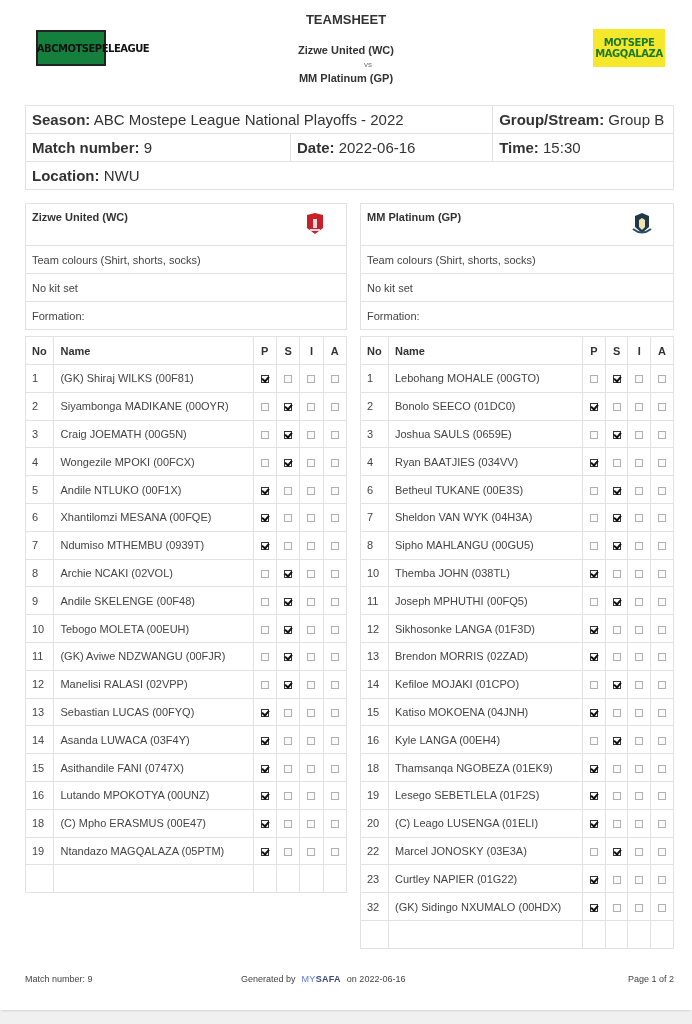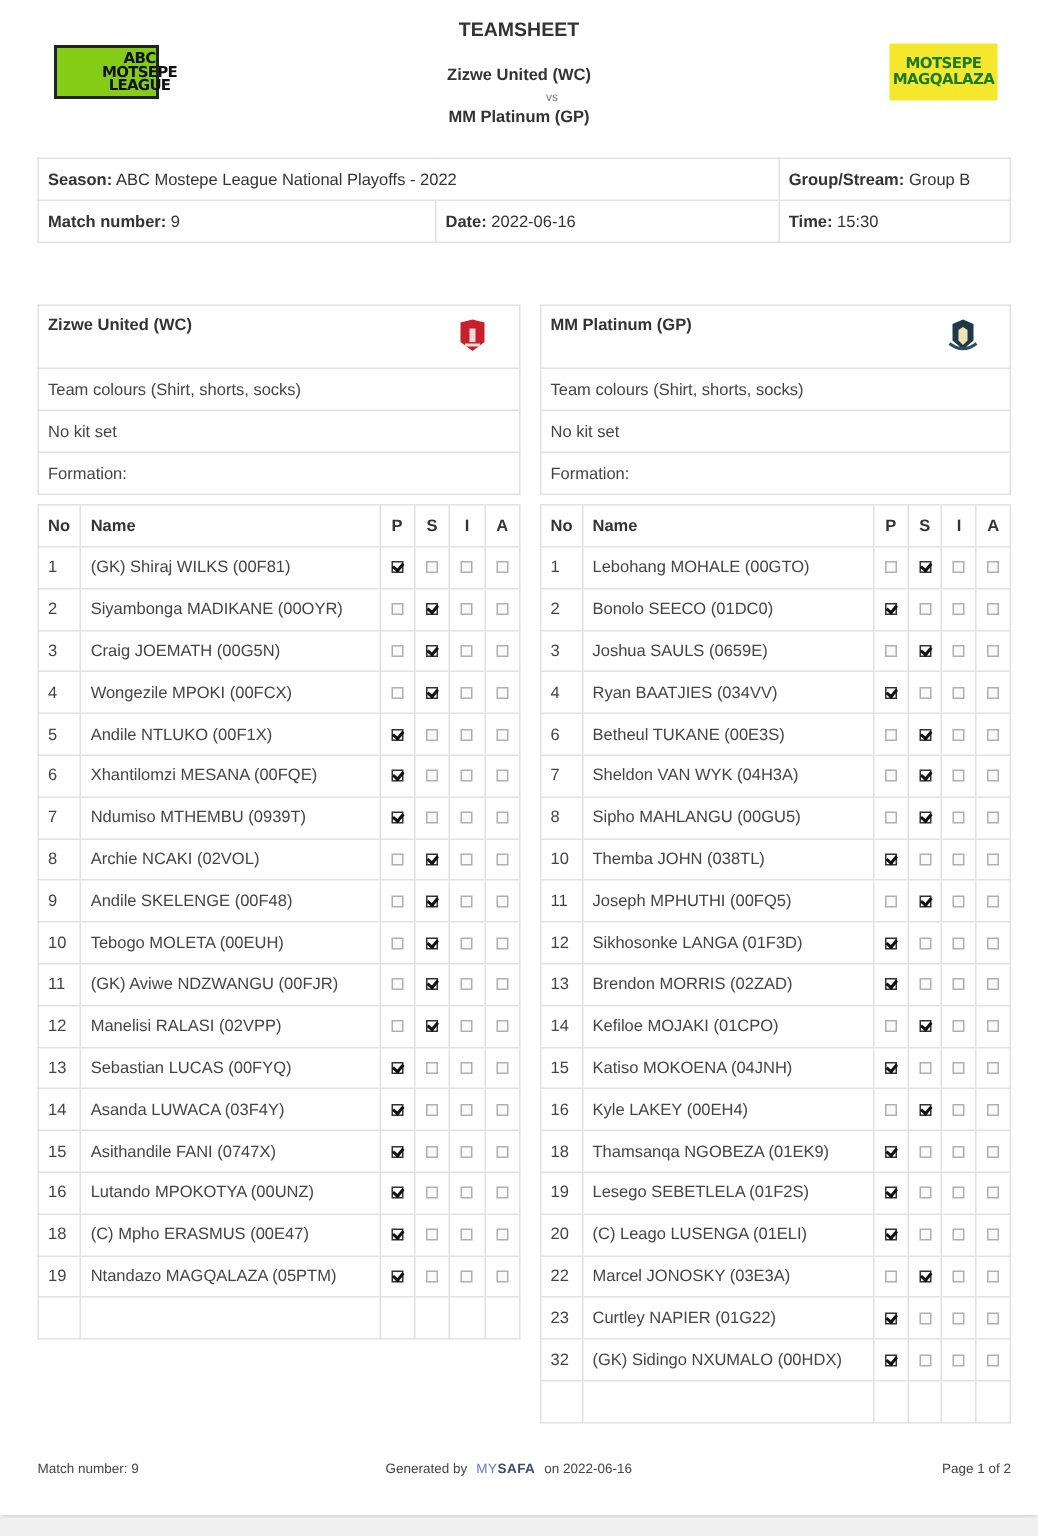--- a/index.html
+++ b/index.html
@@ -6,29 +6,29 @@
   html, body { width: 692px; height: 1024px; background: #ffffff; overflow: hidden; }
   body { font-family: "Liberation Sans", sans-serif; color: #333; font-size: 11px; position: relative; }
   .page { position: absolute; left: 0; top: 0; width: 692px; height: 1010px; background: #fff; box-shadow: 0 2px 4px rgba(0,0,0,0.18); }
   .below { position: absolute; left: 0; top: 1012px; width: 692px; height: 12px; background: #f0f0f0; }
 
   .title { position: absolute; top: 12px; left: 0; width: 692px; text-align: center; font-size: 13px; font-weight: bold; color: #333; }
   .home { position: absolute; top: 44px; left: 0; width: 692px; text-align: center; font-size: 11px; font-weight: bold; }
   .vs { position: absolute; top: 60px; left: 0; width: 692px; text-align: center; font-size: 8px; color: #777; margin-left: 22px; }
   .away { position: absolute; top: 72px; left: 0; width: 692px; text-align: center; font-size: 11px; font-weight: bold; }
 
-  .logo-abc { position: absolute; left: 36px; top: 30px; width: 70px; height: 36px; border: 2px solid #222; background: #84cc16;
-    display: flex; flex-direction: column; justify-content: center; align-items: center; line-height: 9px; font-weight: 900; font-size: 10px; color: #111; font-family: "DejaVu Sans", sans-serif; letter-spacing: -0.5px; padding-left: 44px; }
+  .logo-abc { position: absolute; left: 36px; top: 30px; width: 70px; height: 36px; border: 2px solid #222; background: #15803d;
+    display: flex; justify-content: center; align-items: center; line-height: 9px; font-weight: 900; font-size: 10px; color: #111; font-family: "DejaVu Sans", sans-serif; letter-spacing: -0.5px; padding-left: 44px; }
   .logo-mf { position: absolute; left: 593px; top: 29px; width: 72px; height: 38px; background: #f5e82c; display: flex; flex-direction: column;
     justify-content: center; align-items: center; line-height: 11px; font-weight: bold; font-size: 10px; color: #1a7a2a; font-family: "DejaVu Sans", sans-serif; letter-spacing: -0.4px; }
 
   table { border-collapse: collapse; position: absolute; }
   td, th { border: 1px solid #e2e2e2; text-align: left; font-weight: normal; vertical-align: middle; }
   .info { left: 25px; top: 105px; width: 649px; }
-  .info td { height: 28px; padding: 0 6px; font-size: 11px; }
+  .info td { height: 28px; padding: 0 6px; font-size: 15px; }
   .info b { font-weight: bold; color: #333; }
 
   .team { top: 203px; width: 322px; }
   .team td { height: 28px; padding: 0 6px; font-size: 11px; color: #444; }
   .team td.head { height: 42px; vertical-align: top; padding-top: 7px; font-weight: bold; position: relative; color: #333; }
   .crest { position: absolute; right: 20px; top: 8px; width: 22px; height: 24px; }
 
   .players { top: 336px; width: 322px; }
   .players th { height: 28px; font-weight: bold; font-size: 11px; padding: 0 6px; color: #333; }
   .players td { height: 27.8px; font-size: 11px; padding: 0 6px; color: #444; }
@@ -66,20 +66,23 @@
     <tbody>
         <tr>
       <td colspan="2" style="width:395px"><b>Season:</b> <span>ABC Mostepe League National Playoffs - 2022</span></td>
       <td colspan="2"><b>Group/Stream:</b> <span>Group B</span></td>
     </tr>
     <tr>
       <td style="width:265px"><b>Match number:</b> <span>9</span></td>
       <td colspan="2" style="width:199px"><b>Date:</b> <span>2022-06-16</span></td>
       <td><b>Time:</b> <span>15:30</span></td>
     </tr>
+    <tr>
+      <td colspan="4"><b>Location:</b> <span>NWU</span></td>
+    </tr>
   </tbody>
     </table>
 
   <table class="team" style="left:25px">
     <tbody>
         <tr>
           <td class="head"><span>Zizwe United (WC)</span>
       <svg class="crest" viewBox="0 0 22 24">
         <path d="M3 3 L11 1 L19 3 L19 16 L11 22 L3 16 Z" fill="#c8202a"></path>
         <rect x="9" y="7" width="4" height="9" fill="#f3d9d9"></rect>
@@ -398,21 +401,21 @@
         <tr>
           <td class="c-no">15</td>
           <td class="c-name">Katiso MOKOENA (04JNH)</td>
           <td class="c-ck"><span class="cb on"></span></td>
           <td class="c-ck"><span class="cb"></span></td>
           <td class="c-ck"><span class="cb"></span></td>
           <td class="c-ck"><span class="cb"></span></td>
         </tr>
         <tr>
           <td class="c-no">16</td>
-          <td class="c-name">Kyle LAKEY (00EH4)</td>
+          <td class="c-name">Kyle LANGA (00EH4)</td>
           <td class="c-ck"><span class="cb"></span></td>
           <td class="c-ck"><span class="cb on"></span></td>
           <td class="c-ck"><span class="cb"></span></td>
           <td class="c-ck"><span class="cb"></span></td>
         </tr>
         <tr>
           <td class="c-no">18</td>
           <td class="c-name">Thamsanqa NGOBEZA (01EK9)</td>
           <td class="c-ck"><span class="cb on"></span></td>
           <td class="c-ck"><span class="cb"></span></td>
@@ -464,18 +467,18 @@
           <td class="c-name"></td>
           <td class="c-ck"></td>
           <td class="c-ck"></td>
           <td class="c-ck"></td>
           <td class="c-ck"></td>
         </tr>
       </tbody>
   </table>
 
   <div class="footer" style="left:25px">Match number: 9</div>
-  <div class="footer" style="left:257px">
+  <div class="footer" style="left:241px">
     <span>Generated by</span><span class="mysafa"><span class="my">MY</span><span>SAFA</span></span><span>on 2022-06-16</span>
   </div>
   <div class="footer" style="right:18px">Page 1 of 2</div>
 </div>
 <div class="below"></div>
 
 </body></html>

